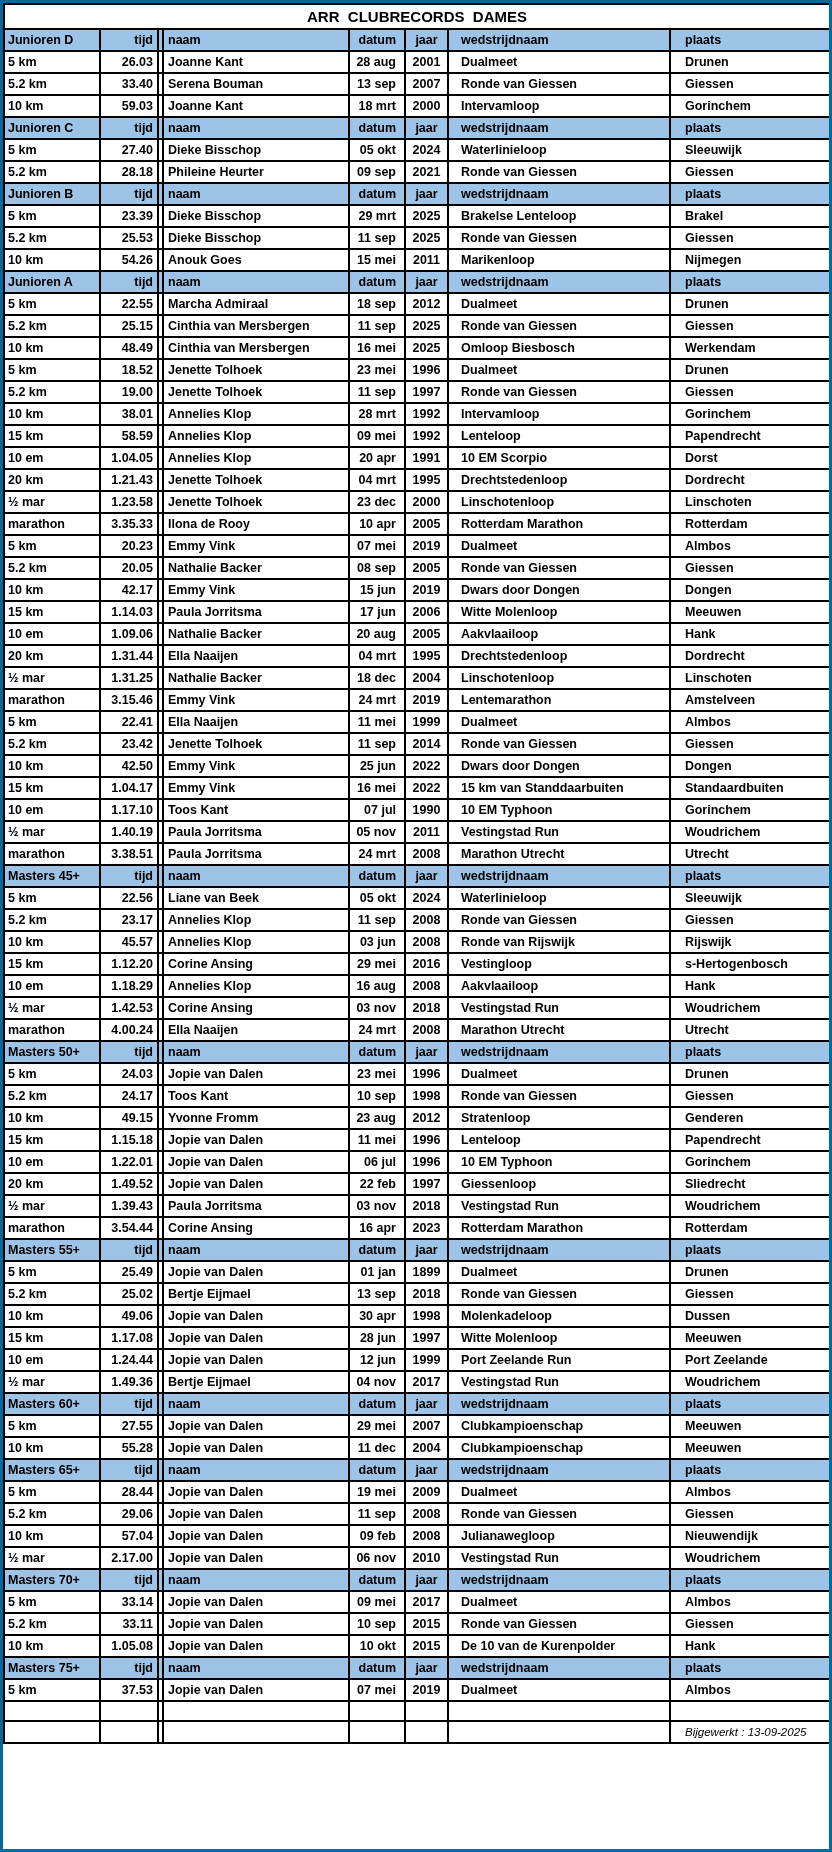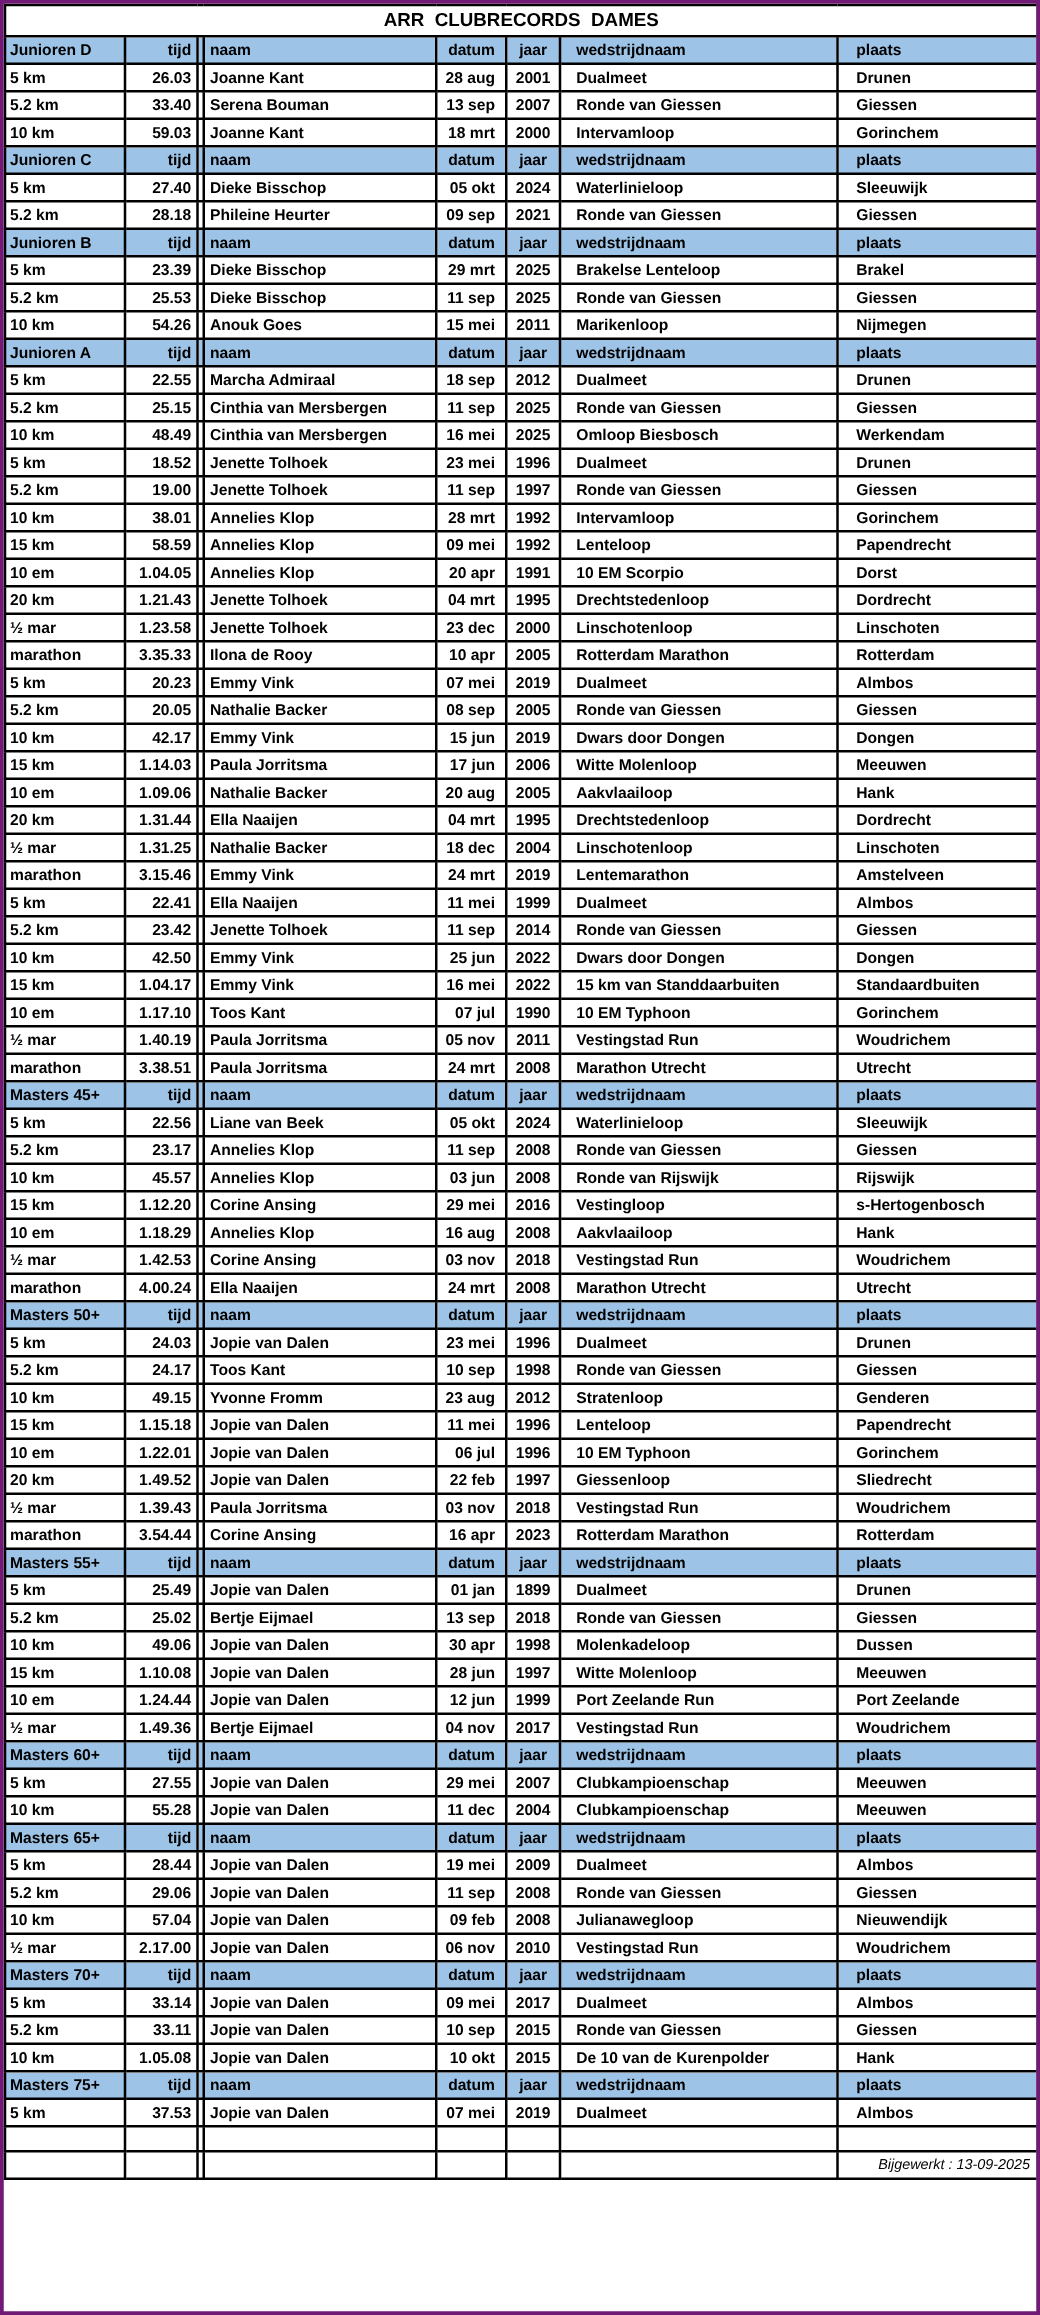--- a/index.html
+++ b/index.html
@@ -1,18 +1,18 @@
 <!DOCTYPE html>
 <html><head>
 <meta charset="utf-8">
 <style>
   html,body { margin:0; padding:0; background:#ffffff; }
   .page {
     width:832px; height:1852px; box-sizing:border-box;
-    border:3px solid #701a75; background:#fff; overflow:hidden;
+    border:3px solid #0369a1; background:#fff; overflow:hidden;
     font-family:"Liberation Sans", sans-serif;
   }
   table.records {
     border-collapse:collapse; table-layout:fixed;
     width:826px; margin:0;
   }
   td {
     border:2px solid #000;
     height:20px; line-height:20px;
     font-family:"Liberation Sans", sans-serif;
@@ -28,21 +28,21 @@
   td.c-afstand { text-align:left; padding-left:3px; }
   td.c-tijd    { text-align:right; padding-right:4px; }
   td.c-spacer  { padding:0; }
   td.c-naam    { text-align:left; padding-left:4px; }
   td.c-datum   { text-align:right; padding-right:8px; }
   td.c-jaar    { text-align:center; padding:0; }
   td.c-wed     { text-align:left; padding-left:12px; }
   td.c-plaats  { text-align:left; padding-left:14px; }
   td.note {
     font-style:italic; font-weight:normal; font-size:11.5px;
-    text-align:right; padding-right:5px;margin-left:31px;
+    padding-right:5px;margin-left:31px;
   }
 </style>
 </head>
 <body>
 
 <div class="page">
   <table class="records">
     <colgroup>
       <col style="width:96px">
         <col style="width:58px">
@@ -644,21 +644,21 @@
           <td class="c-tijd">49.06</td>
           <td class="c-spacer"></td>
           <td class="c-naam">Jopie van Dalen</td>
           <td class="c-datum">30 apr</td>
           <td class="c-jaar">1998</td>
           <td class="c-wed">Molenkadeloop</td>
           <td class="c-plaats">Dussen</td>
         </tr>
         <tr>
           <td class="c-afstand">15 km</td>
-          <td class="c-tijd">1.10.08</td>
+          <td class="c-tijd">1.17.08</td>
           <td class="c-spacer"></td>
           <td class="c-naam">Jopie van Dalen</td>
           <td class="c-datum">28 jun</td>
           <td class="c-jaar">1997</td>
           <td class="c-wed">Witte Molenloop</td>
           <td class="c-plaats">Meeuwen</td>
         </tr>
         <tr>
           <td class="c-afstand">10 em</td>
           <td class="c-tijd">1.24.44</td>

